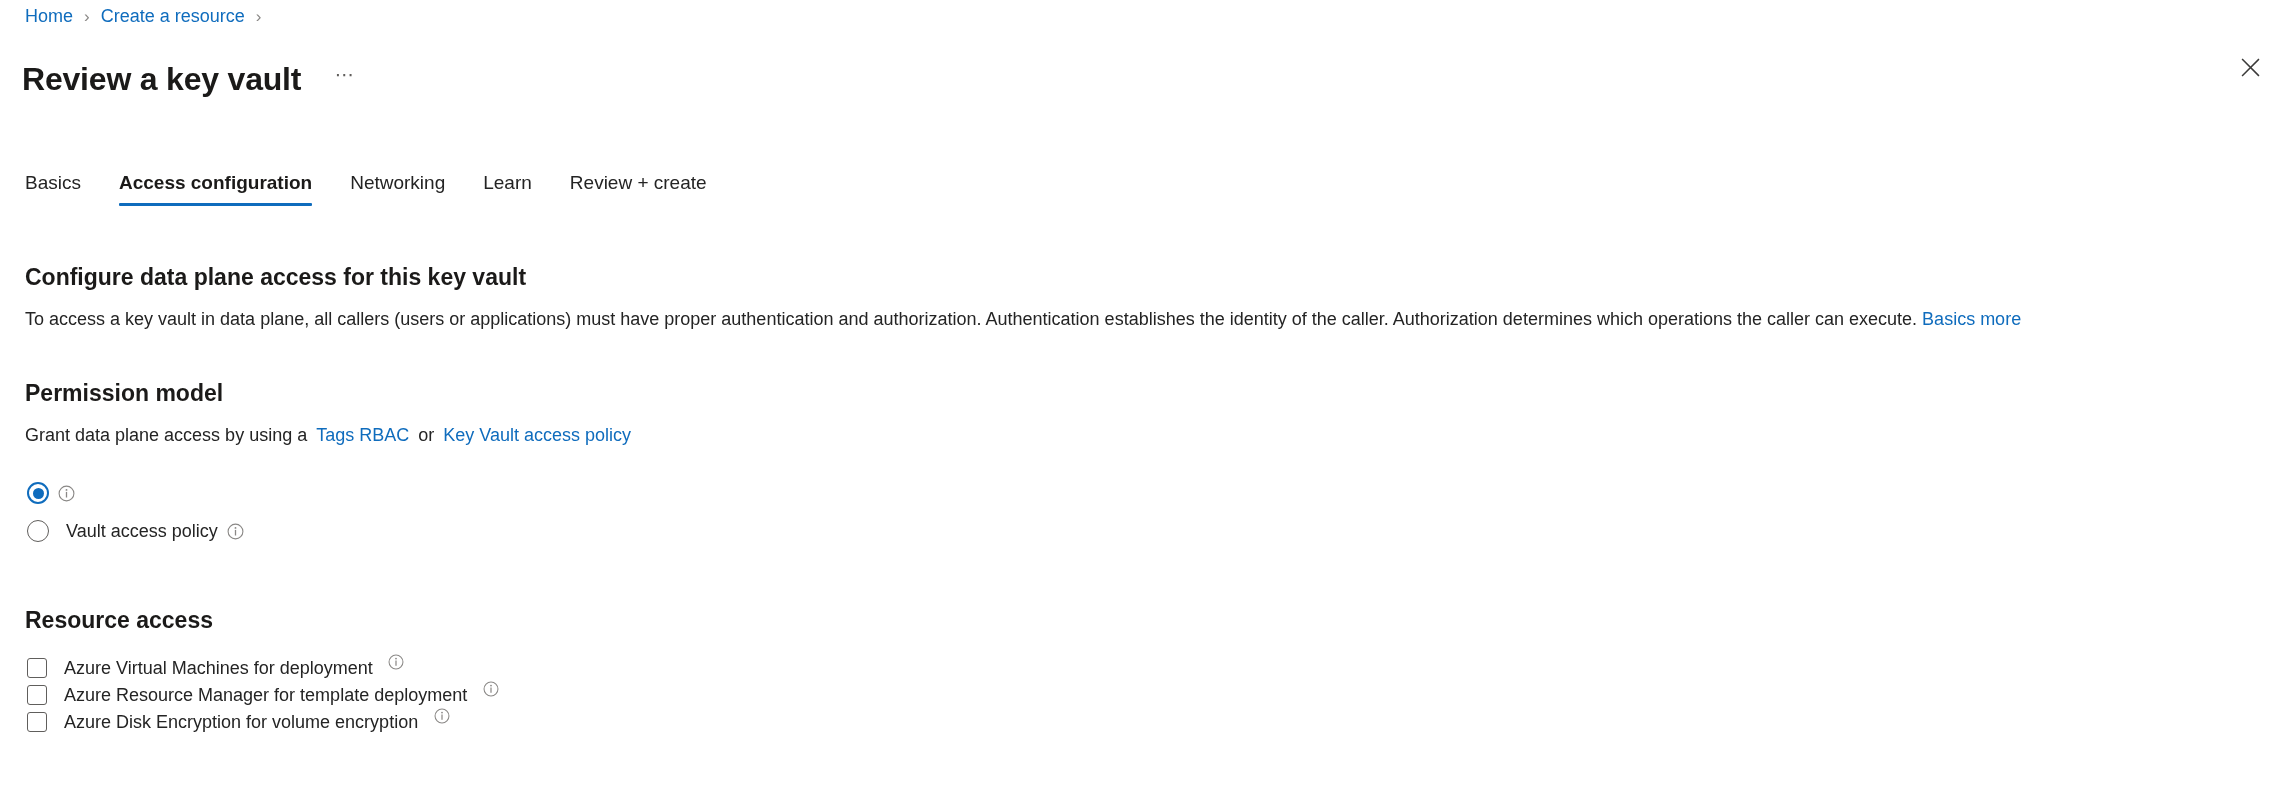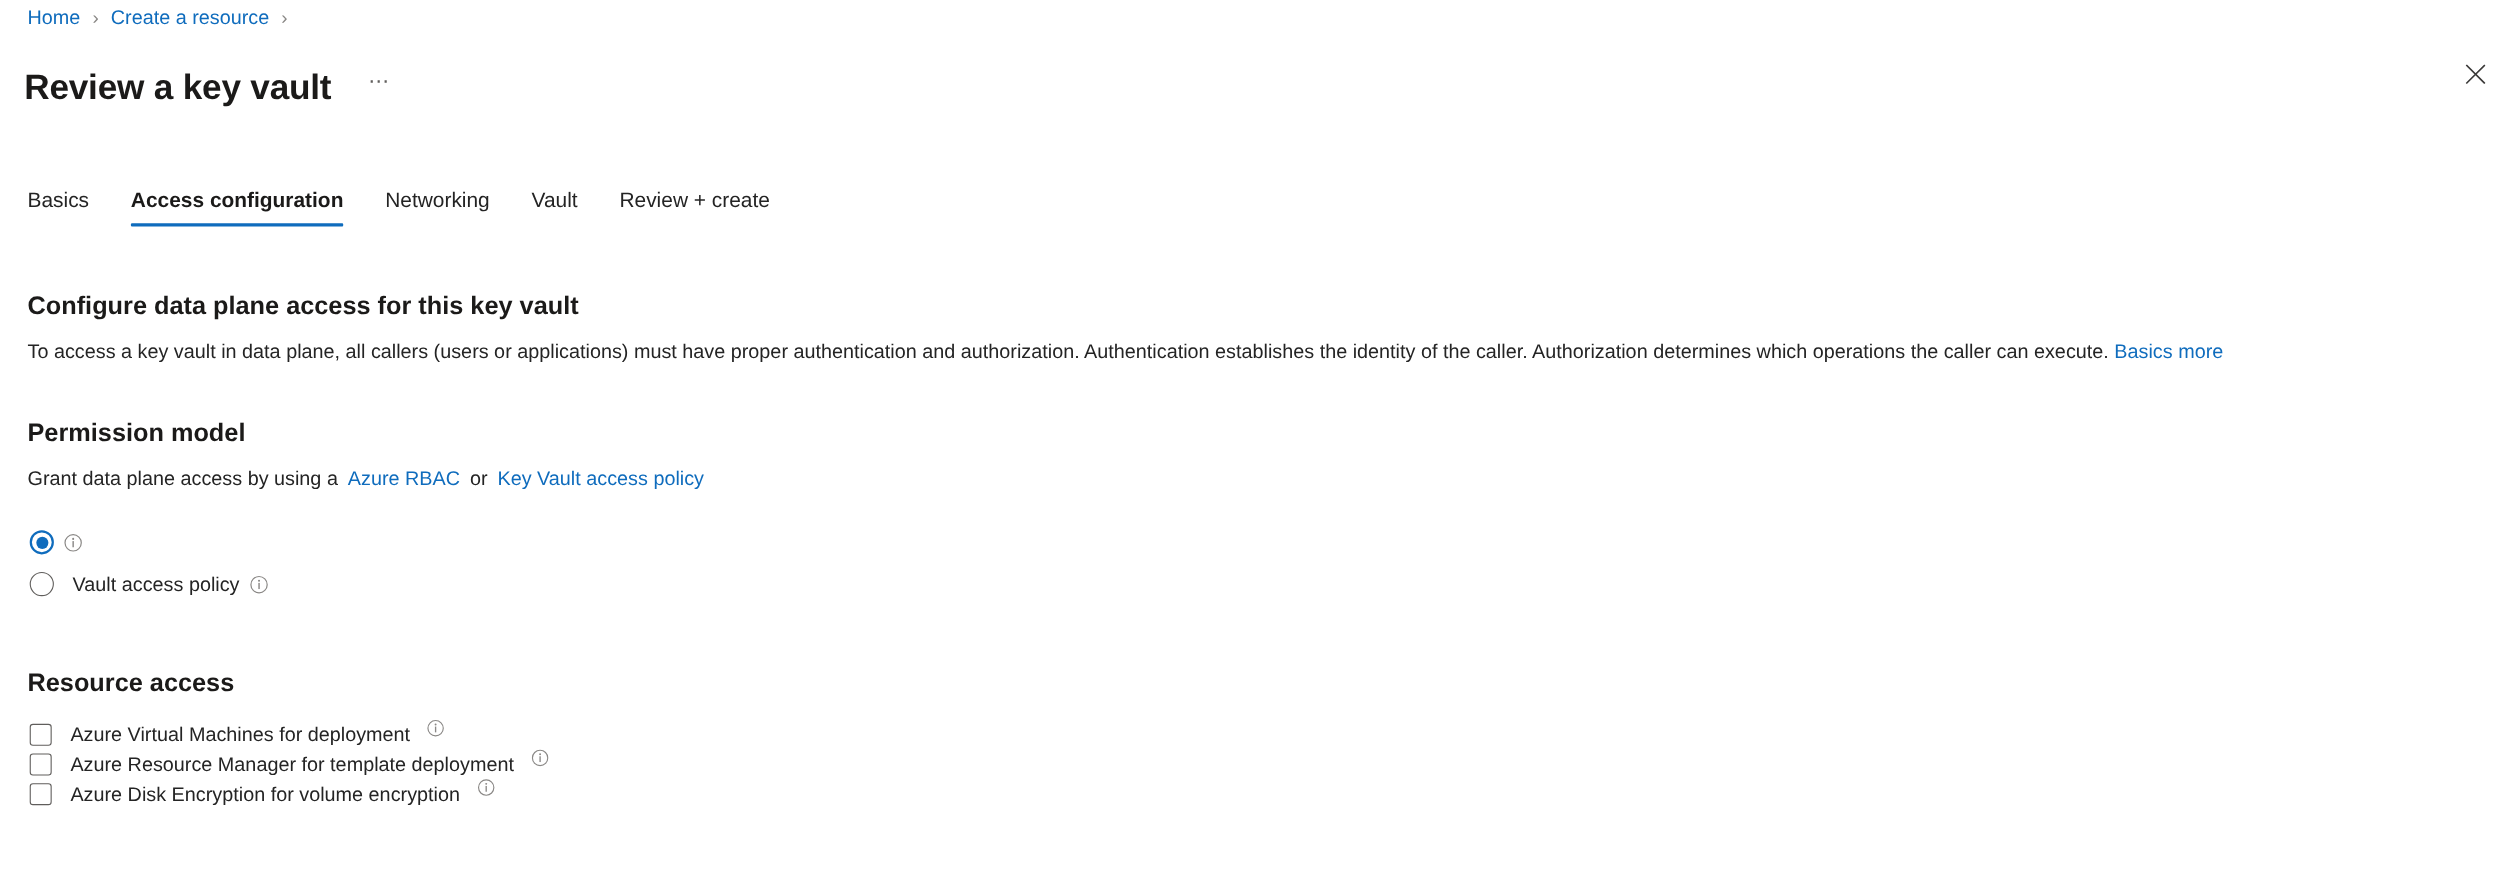--- a/index.html
+++ b/index.html
@@ -265,34 +265,34 @@
     <svg width="19" height="19" viewBox="0 0 19 19" aria-hidden="true">
       <path d="M1.6 1.6 L17.4 17.4 M17.4 1.6 L1.6 17.4" stroke="#3b3a39" stroke-width="1.5" fill="none" stroke-linecap="square"></path>
     </svg>
   </span>
 </button>
 
 <div class="tabbar">
   <button class="tab">Basics</button>
   <button class="tab active">Access configuration</button>
   <button class="tab">Networking</button>
-  <button class="tab">Vault</button>
+  <button class="tab">Learn</button>
   <button class="tab">Review + create</button>
 </div>
 
 <div class="content">
 
   <section>
     <h2 class="section-heading">Configure data plane access for this key vault</h2>
     <p class="body-text desc-para"><span>To access a key vault in data plane, all callers (users or applications) must have proper authentication and authorization. Authentication establishes the identity of the caller. Authorization determines which operations the caller can execute.</span> <a class="inline-link">Basics more</a></p>
   </section>
 
   <section class="block-permission">
     <h2 class="section-heading">Permission model</h2>
-    <p class="body-text permission-sub"><span>Grant data plane access by using a</span><span class="gap-sm"></span><a class="inline-link">Azure RBAC</a><span class="gap-sm"></span><span>or</span><span class="gap-sm"></span><a class="inline-link">Key Vault access policy</a></p>
+    <p class="body-text permission-sub"><span>Grant data plane access by using a</span><span class="gap-sm"></span><a class="inline-link">Tags RBAC</a><span class="gap-sm"></span><span>or</span><span class="gap-sm"></span><a class="inline-link">Key Vault access policy</a></p>
 
     <div class="radio-group">
       <div class="radio-row checked">
         <span class="radio-mark"></span>
         <span class="info-icon" style="margin-left:9px;">
           <svg width="17" height="17" viewBox="0 0 17 17" aria-hidden="true">
             <circle cx="8.5" cy="8.5" r="7.4" fill="none" stroke="#8a8886" stroke-width="1.1"></circle>
             <circle cx="8.5" cy="4.9" r="0.95" fill="#8a8886"></circle>
             <rect x="7.85" y="6.9" width="1.3" height="5.6" fill="#8a8886"></rect>
           </svg>

